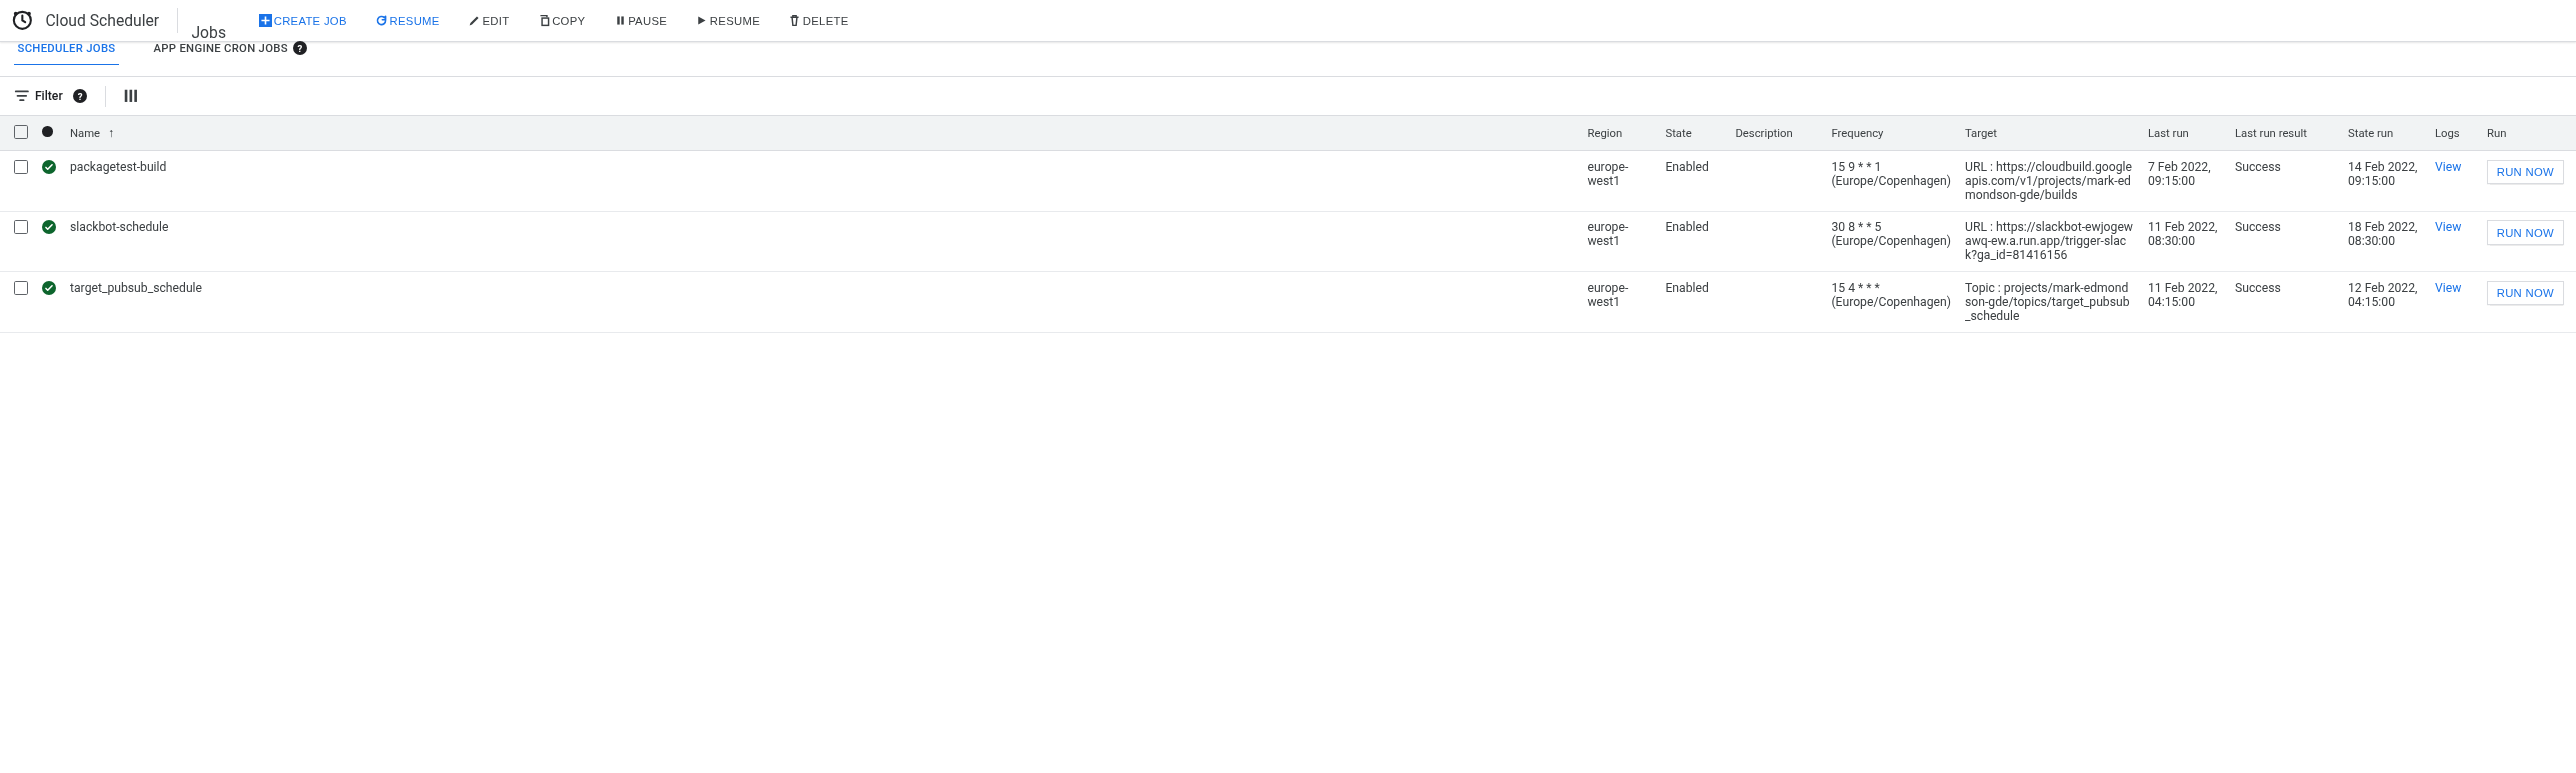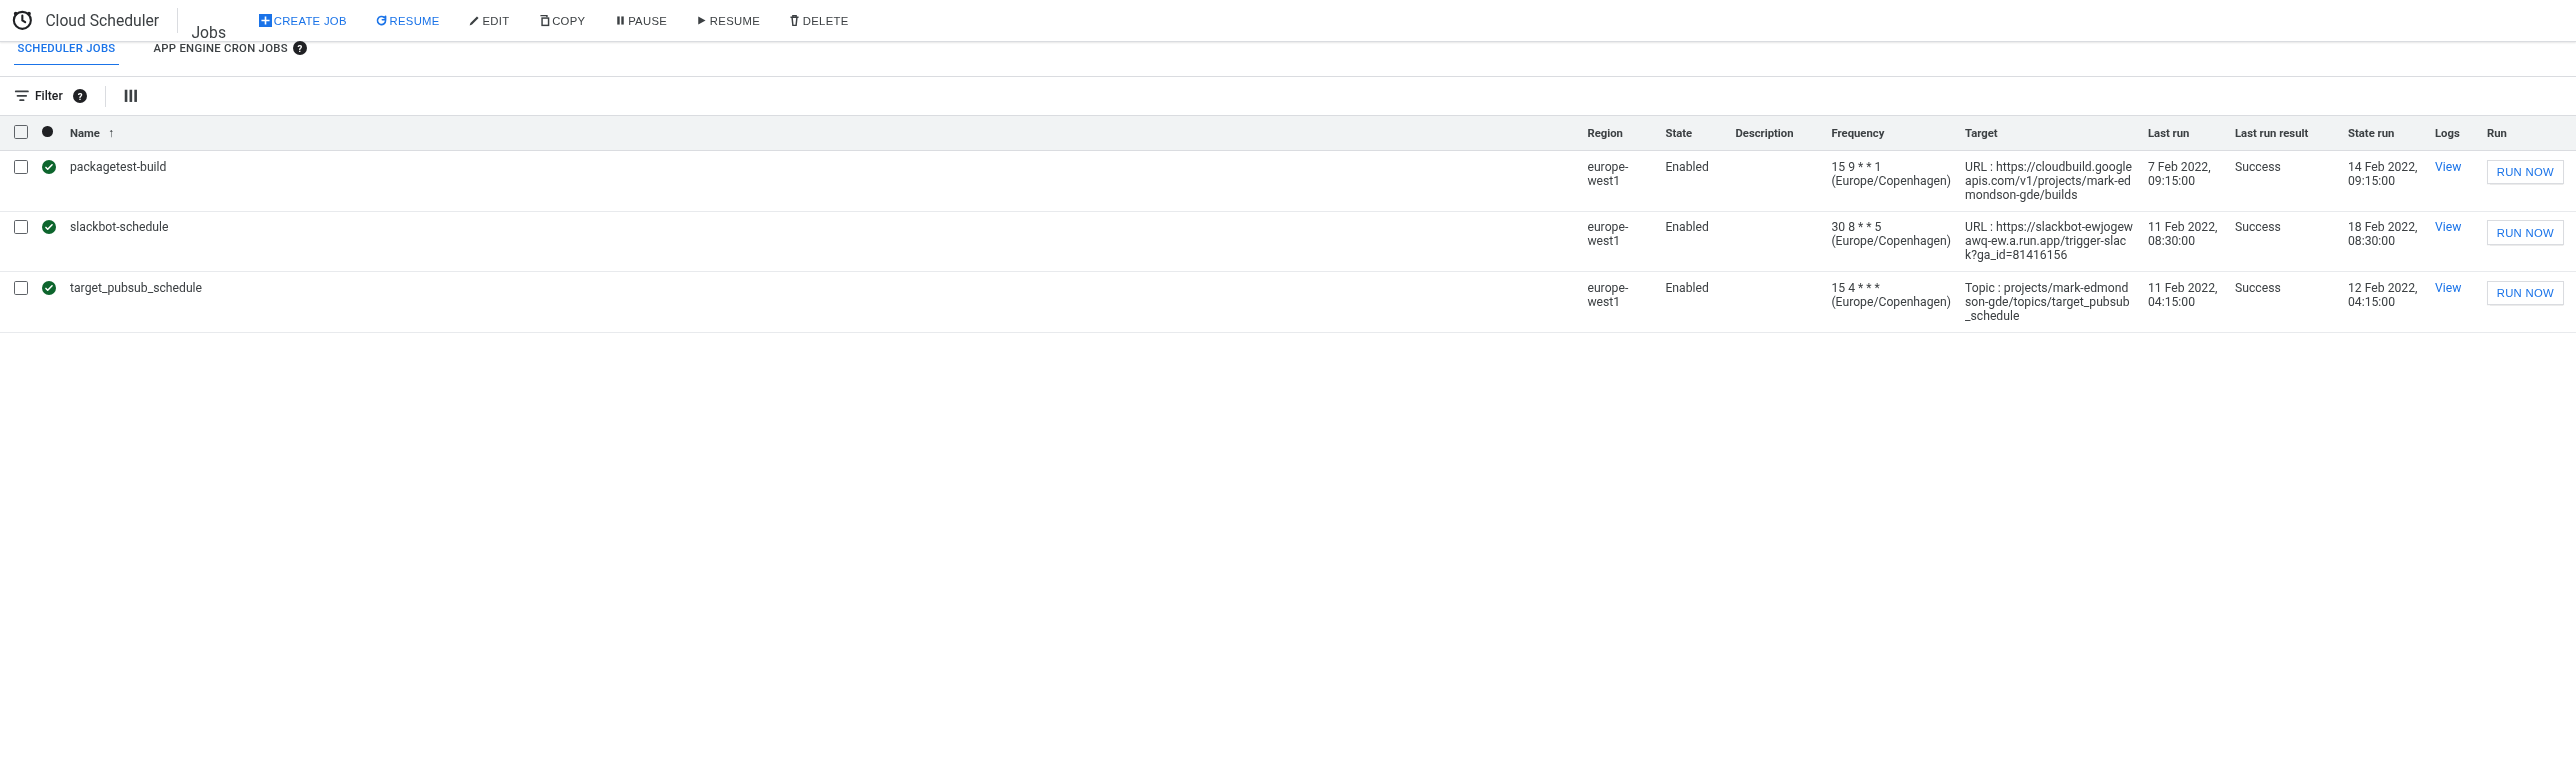--- a/index.html
+++ b/index.html
@@ -23,21 +23,21 @@
   .filter-bar { display:flex; align-items:center; padding: 7px 14px; height:38px; }
   .filter-icon { width:15.7px; height:15.7px; margin-right:5.2px; display:inline-flex; align-items:center; }
   .filter-label { font-weight:500; margin-right:10.5px; }
   .filter-input { border:none; outline:none; font-size:12.2px; color:#5f6368; flex:1; background:transparent; }
   .filter-right { display:flex; align-items:center; gap:17.4px; }
   .col-icon { width:15.7px; height:15.7px; display:flex; align-items:center; justify-content:center; }
   .vsep { width:0.9px; height:21px; background:#dadce0; }
   
   .table { width:100%; border-collapse: collapse; }
   .thead { background:#f1f3f4; }
-  .thead th { text-align:left; font-size:11.3px; font-weight:700; color:#3c4043; padding:8.7px 7px; border-top:0.9px solid #dadce0; border-bottom:0.9px solid #dadce0; }
+  .thead th { text-align:left; font-size:11.3px; font-weight:400; color:#3c4043; padding:8.7px 7px; border-top:0.9px solid #dadce0; border-bottom:0.9px solid #dadce0; }
   .thead th:first-child { padding-left:14px; width:31px; }
   .th-status { width:26px; }
   .th-name { cursor:pointer; }
   .sort-icon { margin-left:5.2px; font-size:12.2px; }
   
   .tbody tr { border-bottom:0.9px solid #e8eaed; }
   .tbody td { padding:8.7px 7px; font-size:12.2px; color:#3c4043; vertical-align:top; }
   .tbody td:first-child { padding-left:14px; }
   .checkbox { width:14px; height:14px; border:1.7px solid #5f6368; border-radius:1.7px; cursor:pointer; display:inline-block; }
   .status-dot-header { width:10.5px; height:10.5px; border-radius:50%; background:#202124; display:inline-block; }

